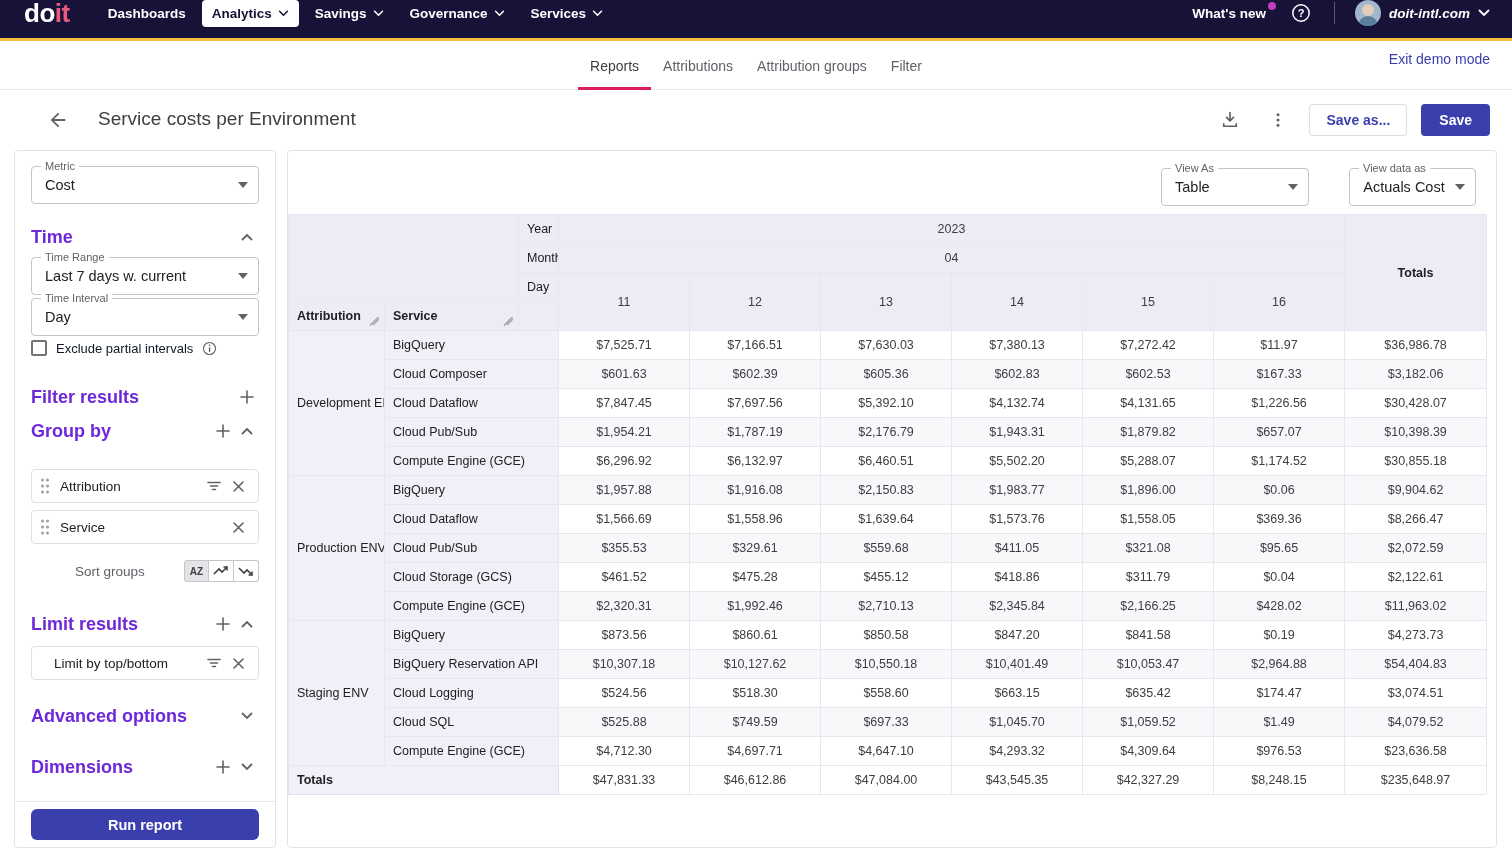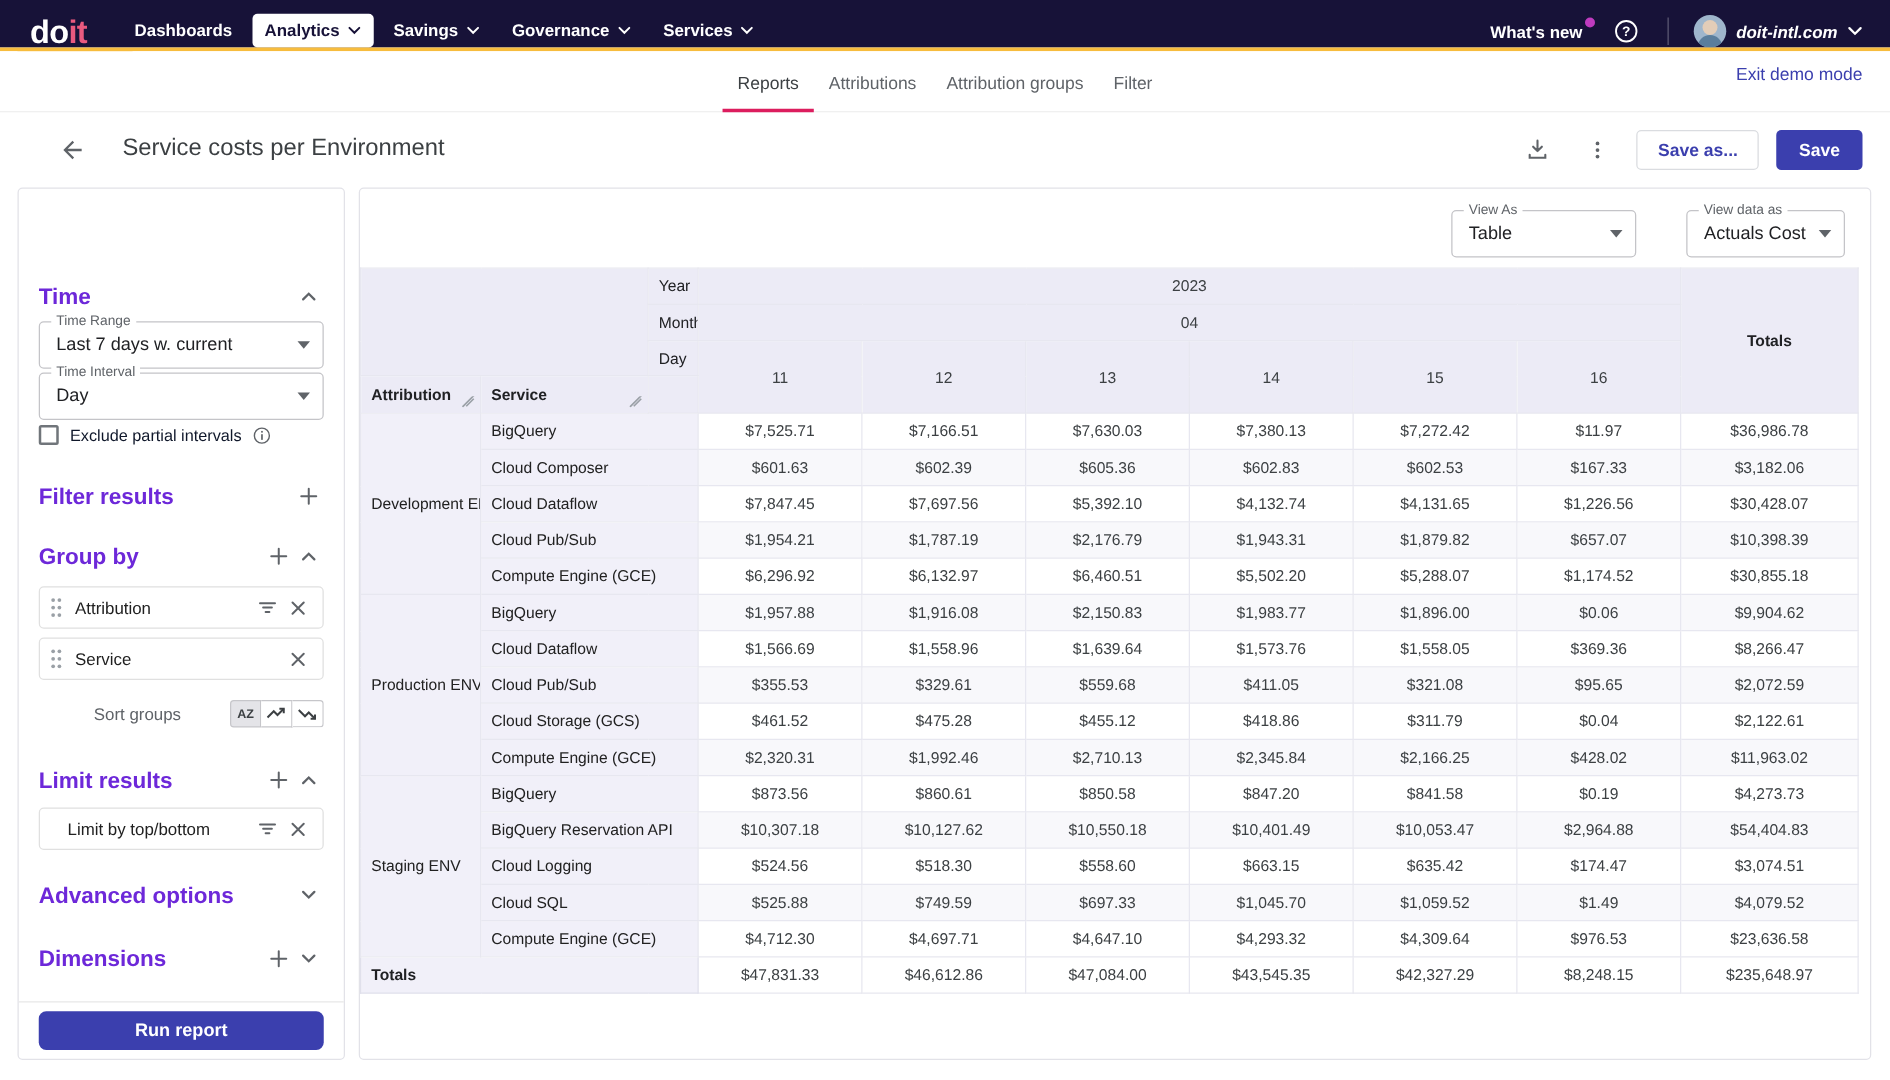--- a/index.html
+++ b/index.html
@@ -1,21 +1,21 @@
 <!DOCTYPE html>
 <html><head>
 <meta charset="utf-8">
 <style>
   * { margin:0; padding:0; box-sizing:border-box; }
   html,body { width:1512px; height:864px; background:#fff; overflow:hidden;
     font-family:"Liberation Sans","DejaVu Sans",sans-serif; }
 
   
   #topnav { position:absolute; left:0; top:0; width:1512px; height:38px; background:#171238;
-    display:flex; align-items:flex-end; }
+    display:flex; align-items:flex-start; }
   #logo { margin-left:24px; font-size:26px; font-weight:800; letter-spacing:-0.5px; line-height:1; }
   #logo .lg1 { color:#ffffff; } #logo .lg2 { color:#EA5A7F; }
   #nav-items { display:flex; align-items:center; margin-left:28px; gap:6px; }
   .nav-item { color:#fff; font-size:13.5px; font-weight:600; padding:6px 10px; border-radius:4px;
     display:flex; align-items:center; gap:6px; cursor:pointer; }
   .nav-item.active { background:#fff; color:#171238; }
   .nav-item svg { display:block; }
   #nav-right { margin-left:auto; display:flex; align-items:center; margin-right:22px; gap:14px; }
   #whats-new { color:#fff; font-size:13.5px; font-weight:600; position:relative; padding-right:8px; }
   #whats-new .dot { position:absolute; right:-2px; top:-4px; width:8px; height:8px; border-radius:50%;
@@ -216,20 +216,25 @@
           <circle cx="12" cy="12" r="2" fill="#5F6368"></circle>
           <circle cx="12" cy="19" r="2" fill="#5F6368"></circle>
         </svg>
     </div>
     <button id="save-as-btn">Save as...</button>
     <button id="save-btn">Save</button>
   </div>
 </div>
 
 <div id="sidebar">
+  <div class="sb select" style="top:15px;">
+    <span class="flabel">Metric</span>
+    <span class="val">Cost</span>
+    <span class="arrow"></span>
+  </div>
 
   <div class="sb sec-hd" style="top:76px;">
     <span class="t">Time</span>
       <span class="sp"></span>
     <span class="ic">
         <svg width="12" height="8" viewBox="0 0 12 8">
           <polyline points="1.5,6.5 6,2 10.5,6.5" fill="none" stroke="#5F6368" stroke-width="1.8" stroke-linecap="round"></polyline>
         </svg>
       </span>
   </div>
@@ -258,21 +263,21 @@
   <div class="sb sec-hd" style="top:236px;">
     <span class="t">Filter results</span>
       <span class="sp"></span>
     <span class="ic">
         <svg width="16" height="16" viewBox="0 0 16 16">
           <path d="M8 2v12M2 8h12" stroke="#5F6368" stroke-width="1.6" stroke-linecap="round"></path>
         </svg>
       </span>
   </div>
 
-  <div class="sb sec-hd" style="top:284px;text-align:center;">
+  <div class="sb sec-hd" style="top:270px;text-align:center;">
     <span class="t">Group by</span>
       <span class="sp"></span>
     <span class="ic">
         <svg width="16" height="16" viewBox="0 0 16 16">
           <path d="M8 2v12M2 8h12" stroke="#5F6368" stroke-width="1.6" stroke-linecap="round"></path>
         </svg>
       </span>
     <span class="ic">
         <svg width="12" height="8" viewBox="0 0 12 8">
           <polyline points="1.5,6.5 6,2 10.5,6.5" fill="none" stroke="#5F6368" stroke-width="1.8" stroke-linecap="round"></polyline>

